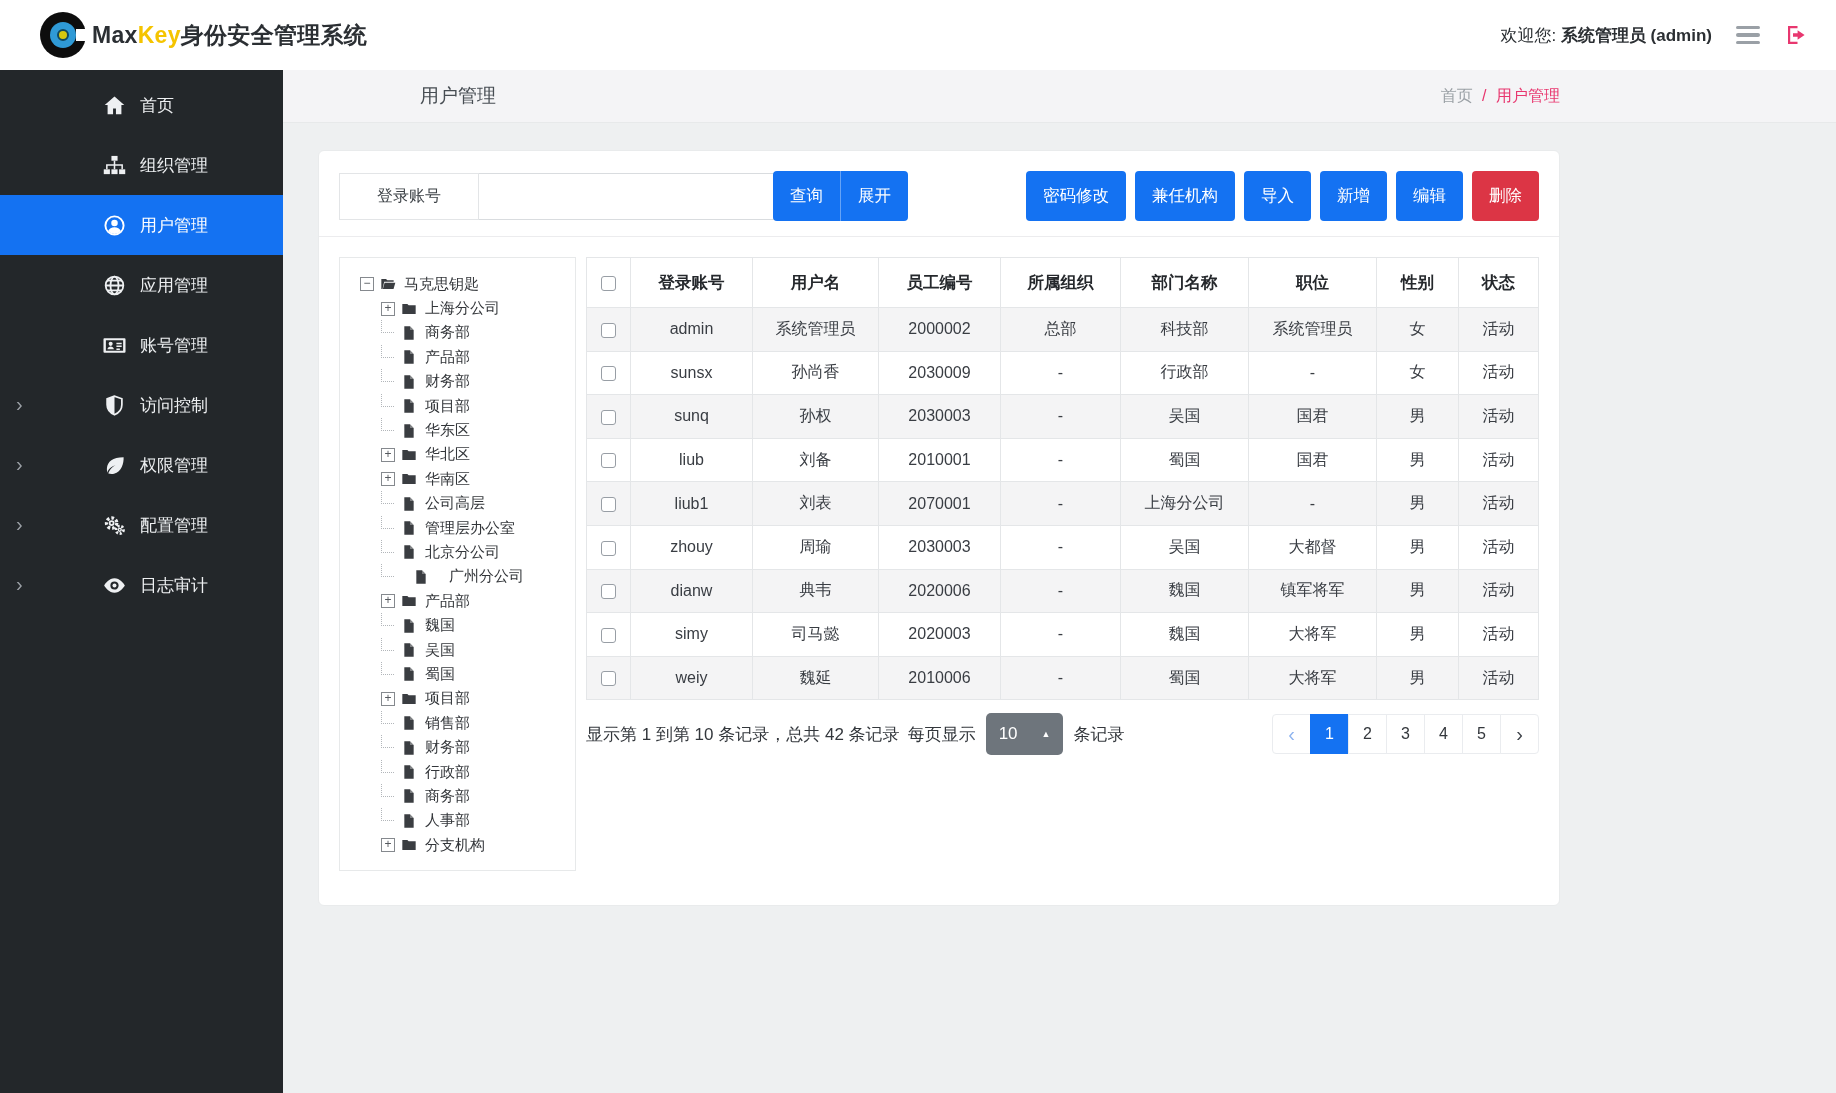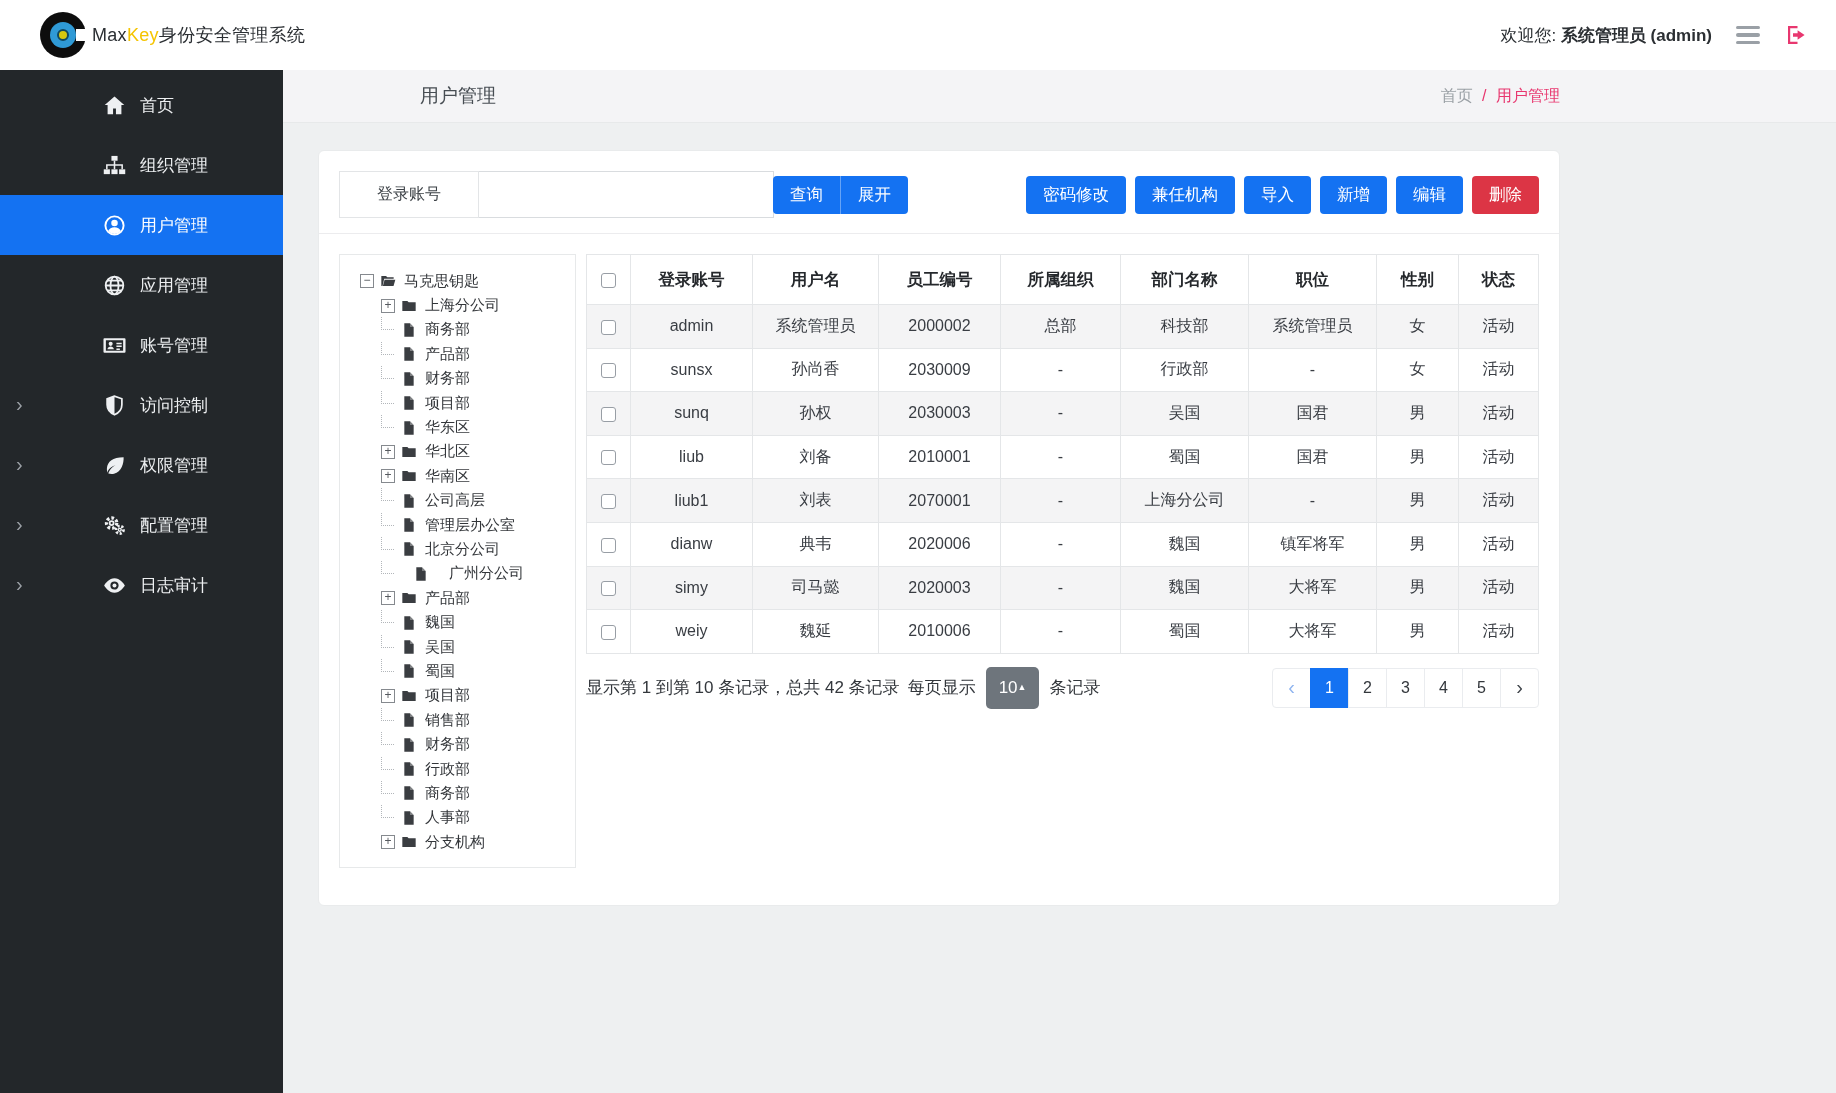--- a/index.html
+++ b/index.html
@@ -19,21 +19,21 @@
   }
 
   
   .app-header{ height:70px; display:flex; align-items:center; padding:0 28px 0 40px; background:#fff; }
   .brand{ display:flex; align-items:center; gap:6px; cursor:pointer; }
   .logo-mark{ position:relative; width:46px; height:46px; flex:none; }
   .logo-c{ position:absolute; inset:0; border-radius:50%; background:#0d0d0d; }
   .logo-gap{ position:absolute; right:-2px; top:17px; width:12px; height:12px; background:#fff; }
   .logo-blue{ position:absolute; left:10px; top:10px; width:26px; height:26px; border-radius:50%; background:#2f9ad6; }
   .logo-yellow{ position:absolute; left:17px; top:17px; width:12px; height:12px; border-radius:50%; background:#d6c710; border:2px solid #11495f; }
-  .brand-text{ font-size:18px; font-weight:400; color:#2b2f33; letter-spacing:.3px; }
+  .brand-text{ font-size:23px; font-weight:700; color:#2b2f33; letter-spacing:.3px; }
   .brand-text .key{ color:#f5c400; }
   .header-right{ margin-left:auto; display:flex; align-items:center; gap:24px; }
   .welcome{ font-size:17px; color:#2b2f33; }
   .welcome b{ font-weight:700; }
   .hamburger{ width:24px; display:flex; flex-direction:column; gap:4px; cursor:pointer; }
   .hamburger i{ display:block; height:3.5px; background:#9aa0a6; border-radius:2px; }
   .logout{ width:24px; height:24px; color:var(--pink); cursor:pointer; }
   .logout svg{ width:24px; height:24px; display:block; }
 
   
@@ -54,21 +54,21 @@
   .breadcrumb .bc-sep{ color:var(--pink); margin:0 5px; }
   .breadcrumb .bc-current{ color:var(--pink); }
 
   
   .card{ width:1242px; height:756px; margin:27px 0 0 35px; background:#fff; border:1px solid #e9ebec; border-radius:6px; padding:20px; }
 
   .toolbar{ display:flex; align-items:center; }
   .search-label{ width:140px; height:47px; border:1px solid #e3e5e7; display:flex; align-items:center; justify-content:center; font-size:16px; color:#3d4247; background:#fff; flex:none; }
   .search-input{ width:295px; height:47px; border:1px solid #d9dcdf; border-left:none; padding:0 10px; font-size:16px; color:#2f3338; outline:none; flex:none; font-family:inherit; }
   .query-group{ display:flex; margin-left:-1px; flex:none; }
-  .btn{ height:38px; border:none; border-radius:4px; background:var(--primary); color:#fff; font-size:16.5px; padding:0 17px; cursor:pointer; font-family:inherit; white-space:nowrap; }
+  .btn{ height:50px; border:none; border-radius:4px; background:var(--primary); color:#fff; font-size:16.5px; padding:0 17px; cursor:pointer; font-family:inherit; white-space:nowrap; }
   .btn.danger{ background:var(--danger); }
   .query-group .btn{ border-radius:4px; }
   .query-group .btn:first-child{ border-radius:4px 0 0 4px; }
   .query-group .btn:last-child{ border-radius:0 4px 4px 0; border-left:1px solid rgba(255,255,255,.35); }
   .toolbar-actions{ margin-left:auto; display:flex; gap:9px; }
   .toolbar-divider{ height:1px; background:#ececee; margin:15px -20px 0 -20px; }
 
   
   .panels{ display:flex; margin-top:20px; }
   .tree-panel{ width:237px; flex:none; height:614px; border:1px solid #e7e9ea; background:#fff; margin-right:10px; padding:14px 6px 10px 14px; overflow:hidden; }
@@ -82,21 +82,21 @@
   table.user-table{ width:100%; border-collapse:collapse; table-layout:fixed; }
   .user-table th, .user-table td{ border:1px solid #e4e6e8; text-align:center; overflow:hidden; white-space:nowrap; }
   .user-table th{ height:50px; font-size:16.5px; font-weight:700; color:#25282c; background:#fff; }
   .user-table td{ height:43.6px; font-size:16px; color:#393d43; }
   .user-table tbody tr:nth-child(odd){ background:#f4f4f5; }
   .user-table tbody tr{ cursor:pointer; }
   input.cbx{ appearance:none; -webkit-appearance:none; width:15px; height:15px; border:1px solid #989ea5; border-radius:3px; background:#fff; margin:0; vertical-align:middle; cursor:pointer; }
 
   
   .pagin-row{ display:flex; align-items:center; margin-top:13px; font-size:17px; color:#33373c; }
-  .per-page{ display:inline-flex; align-items:center; gap:0; background:#6e757c; color:#fff; height:42px; padding:0 13px; border-radius:5px; margin:0 10px; cursor:pointer; font-size:17px; }
+  .per-page{ display:inline-flex; align-items:center; gap:24px; background:#6e757c; color:#fff; height:42px; padding:0 13px; border-radius:5px; margin:0 10px; cursor:pointer; font-size:17px; }
   .per-page .caret{ font-size:9px; line-height:1; }
   .pager{ margin-left:auto; display:flex; }
   .page-item{ min-width:39px; height:40px; padding:0 6px; display:flex; align-items:center; justify-content:center; background:#fff; border:1px solid #eaecef; margin-left:-1px; font-size:16px; color:#33373c; cursor:pointer; }
   .page-item:first-child{ border-radius:4px 0 0 4px; margin-left:0; }
   .page-item:last-child{ border-radius:0 4px 4px 0; }
   .page-item.active{ background:var(--primary); border-color:var(--primary); color:#fff; }
   .page-item.prev{ color:#8fb4ef; font-size:20px; }
   .page-item.next{ color:#3f444a; font-size:20px; }
 </style>
 </head>
@@ -570,20 +570,31 @@
                   <td>刘表</td>
                   <td>2070001</td>
                   <td>-</td>
                   <td>上海分公司</td>
                   <td>-</td>
                   <td>男</td>
                   <td>活动</td>
                 </tr>
                 <tr>
                   <td><input type="checkbox" class="cbx" style=""></td>
+                  <td>zhouy</td>
+                  <td>周瑜</td>
+                  <td>2030003</td>
+                  <td>-</td>
+                  <td>吴国</td>
+                  <td>大都督</td>
+                  <td>男</td>
+                  <td>活动</td>
+                </tr>
+                <tr>
+                  <td><input type="checkbox" class="cbx" style=""></td>
                   <td>dianw</td>
                   <td>典韦</td>
                   <td>2020006</td>
                   <td>-</td>
                   <td>魏国</td>
                   <td>镇军将军</td>
                   <td>男</td>
                   <td>活动</td>
                 </tr>
                 <tr>

